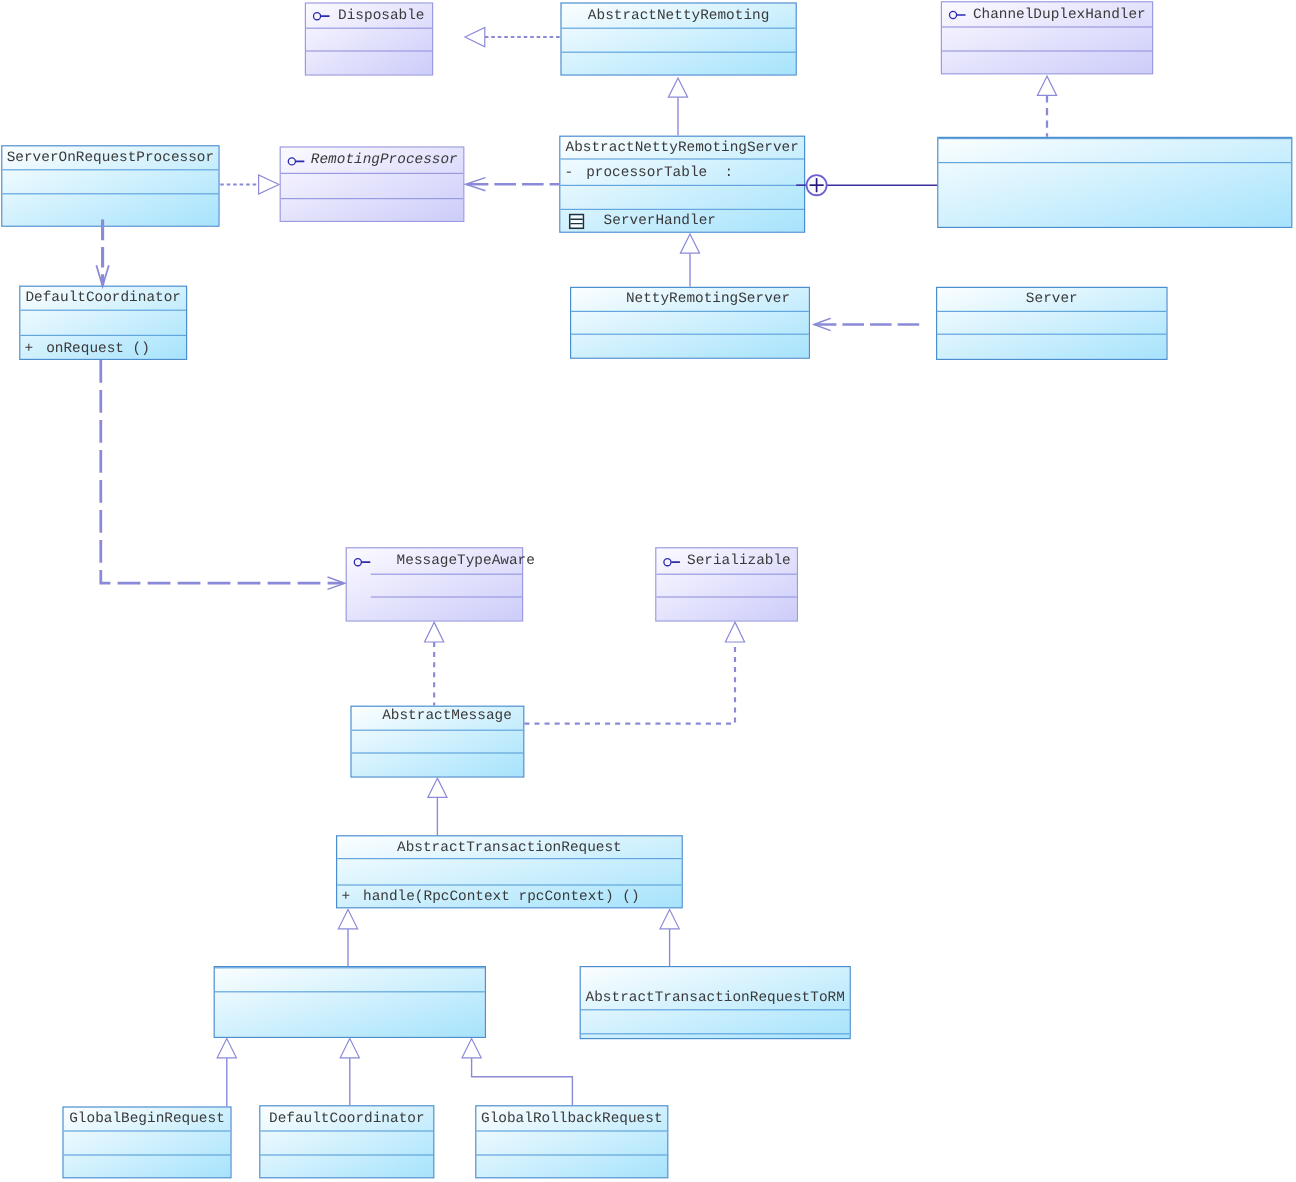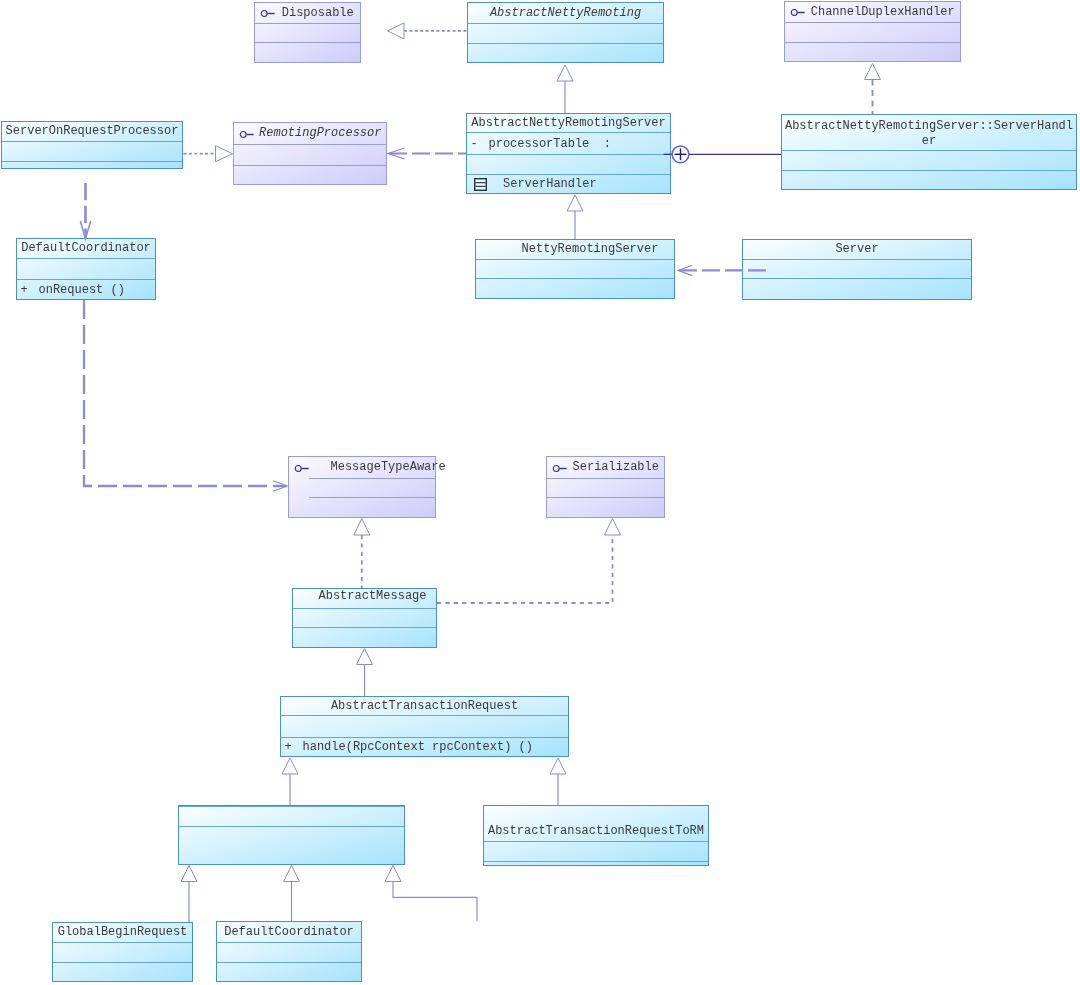--- a/index.html
+++ b/index.html
@@ -29,38 +29,38 @@
         <div class="t" style="top:3.7px;left:21.5px;right:1px;">Disposable</div>
       </div>
   <div class="cmp" style="height:19px;"></div>
   <div class="cmp" style="height:20px;"></div>
   <span class="ico" style="left:5.4px;top:5.4px;width:16px;height:9px;"><svg width="16" height="9" viewBox="0 0 16 9">
           <circle cx="4.2" cy="4.5" r="2.95" fill="none" stroke="#2b2bb0" stroke-width="1.1"></circle>
           <line x1="7.4" y1="4.5" x2="14.6" y2="4.5" stroke="#2b2bb0" stroke-width="1.4"></line>
         </svg></span>
 </div>
 <div class="node" style="left:467px;top:2px;width:197px;height:61px;">
-  <div class="cmp first" style="height:20px;font-style:italic;">
+  <div class="cmp first" style="height:20px;">
         <div class="t" style="top:3.7px;left:1px;right:1px;">AbstractNettyRemoting</div>
       </div>
   <div class="cmp" style="height:20px;"></div>
   <div class="cmp" style="height:19px;"></div>
 </div>
 <div class="node iface" style="left:784px;top:1px;width:177px;height:61px;">
   <div class="cmp first" style="height:20px;">
         <div class="t" style="top:3.7px;left:21.5px;right:1px;">ChannelDuplexHandler</div>
       </div>
   <div class="cmp" style="height:20px;"></div>
   <div class="cmp" style="height:19px;"></div>
   <span class="ico" style="left:5.4px;top:5.4px;width:16px;height:9px;"><svg width="16" height="9" viewBox="0 0 16 9">
           <circle cx="4.2" cy="4.5" r="2.95" fill="none" stroke="#2b2bb0" stroke-width="1.1"></circle>
           <line x1="7.4" y1="4.5" x2="14.6" y2="4.5" stroke="#2b2bb0" stroke-width="1.4"></line>
         </svg></span>
 </div>
-<div class="node" style="left:1px;top:121px;width:182px;height:48px;">
+<div class="node" style="left:1px;top:121px;width:182px;height:68px;">
   <div class="cmp first" style="height:19px;">
         <div class="t" style="top:3.2px;left:1px;right:1px;">ServerOnRequestProcessor</div>
       </div>
   <div class="cmp" style="height:20px;"></div>
   <div class="cmp" style="height:21px;"></div>
 </div>
 <div class="node iface" style="left:233px;top:122px;width:154px;height:63px;">
   <div class="cmp first" style="height:21px;font-style:italic;">
         <div class="t" style="top:4.2px;left:21.5px;right:1px;">RemotingProcessor</div>
       </div>
@@ -83,44 +83,41 @@
   <div class="cmp" style="height:19px;">
         <span class="ico" style="left:7px;top:3.2px;width:13px;height:13px;"><svg width="13" height="13" viewBox="0 0 13 13">
             <rect x="0.7" y="0.7" width="11.6" height="11.6" fill="#f5fbfe" stroke="#1b3340" stroke-width="1.4"></rect>
             <line x1="1.4" y1="4.66" x2="11.6" y2="4.66" stroke="#1b3340" stroke-width="1.15"></line>
             <line x1="1.4" y1="8.33" x2="11.6" y2="8.33" stroke="#1b3340" stroke-width="1.15"></line>
           </svg></span>
         <div class="m" style="left:36px;top:3.2px;">ServerHandler</div>
       </div>
 </div>
 <div class="node" style="left:781px;top:114px;width:296px;height:76px;">
-  <div class="cmp first" style="height:35px;">
-        <div class="t2" style="top:4px;left:2px;right:2px;">AbstractNettyRemotingServer::ServerHandler</div>
-      </div>
   <div class="cmp" style="height:20px;"></div>
   <div class="cmp" style="height:19px;"></div>
 </div>
 <div class="node" style="left:16px;top:238px;width:140px;height:62px;">
   <div class="cmp first" style="height:19px;">
         <div class="t" style="top:3.2px;left:1px;right:1px;">DefaultCoordinator</div>
       </div>
   <div class="cmp" style="height:21px;"></div>
   <div class="cmp" style="height:20px;">
         <span class="m vis" style="left:3.5px;top:3.7px;">+</span>
         <div class="m" style="left:21.5px;top:3.7px;">onRequest ()</div>
       </div>
 </div>
 <div class="node" style="left:475px;top:239px;width:200px;height:60px;">
   <div class="cmp first" style="height:19px;">
         <div class="t" style="top:3.2px;left:1px;right:1px;margin-left:30px;">NettyRemotingServer</div>
       </div>
   <div class="cmp" style="height:19px;"></div>
   <div class="cmp" style="height:20px;"></div>
 </div>
-<div class="node" style="left:742px;top:239px;width:230px;height:61px;">
+<div class="node" style="left:780px;top:239px;width:193px;height:61px;">
   <div class="cmp first" style="height:19px;">
         <div class="t" style="top:3.2px;left:1px;right:1px;">Server</div>
       </div>
   <div class="cmp" style="height:19px;"></div>
   <div class="cmp" style="height:21px;"></div>
 </div>
 <div class="node iface" style="left:288px;top:456px;width:148px;height:62px;padding-left:20px;">
   <div class="cmp first" style="height:21px;">
         <div class="t" style="top:4.2px;left:21.5px;right:1px;">MessageTypeAware</div>
       </div>
@@ -173,20 +170,27 @@
 <div class="node" style="left:52px;top:922px;width:141px;height:60px;">
   <div class="cmp first" style="height:19px;">
         <div class="t" style="top:3.2px;left:1px;right:1px;">GlobalBeginRequest</div>
       </div>
   <div class="cmp" style="height:20px;"></div>
   <div class="cmp" style="height:19px;"></div>
 </div>
 <div class="node" style="left:216px;top:921px;width:146px;height:61px;">
   <div class="cmp first" style="height:20px;">
         <div class="t" style="top:3.7px;left:1px;right:1px;">DefaultCoordinator</div>
+      </div>
+  <div class="cmp" style="height:20px;"></div>
+  <div class="cmp" style="height:19px;"></div>
+</div>
+<div class="node" style="left:396px;top:921px;width:161px;height:61px;">
+  <div class="cmp first" style="height:20px;">
+        <div class="t" style="top:3.7px;left:1px;right:1px;">GlobalRollbackRequest</div>
       </div>
   <div class="cmp" style="height:20px;"></div>
   <div class="cmp" style="height:19px;"></div>
 </div>
 <svg id="links" width="1080" height="985" viewBox="0 0 1080 985">
 <g>
   <line x1="404" y1="30.9" x2="467" y2="30.9" stroke="#8a8ad8" stroke-width="1.7" stroke-dasharray="3,2.4"></line>
   <polygon points="387.5,30.9 404,22.9 404,38.9" fill="#ffffff" stroke="#8a8ad8" stroke-width="1.0"></polygon>
 </g>
 <g>

